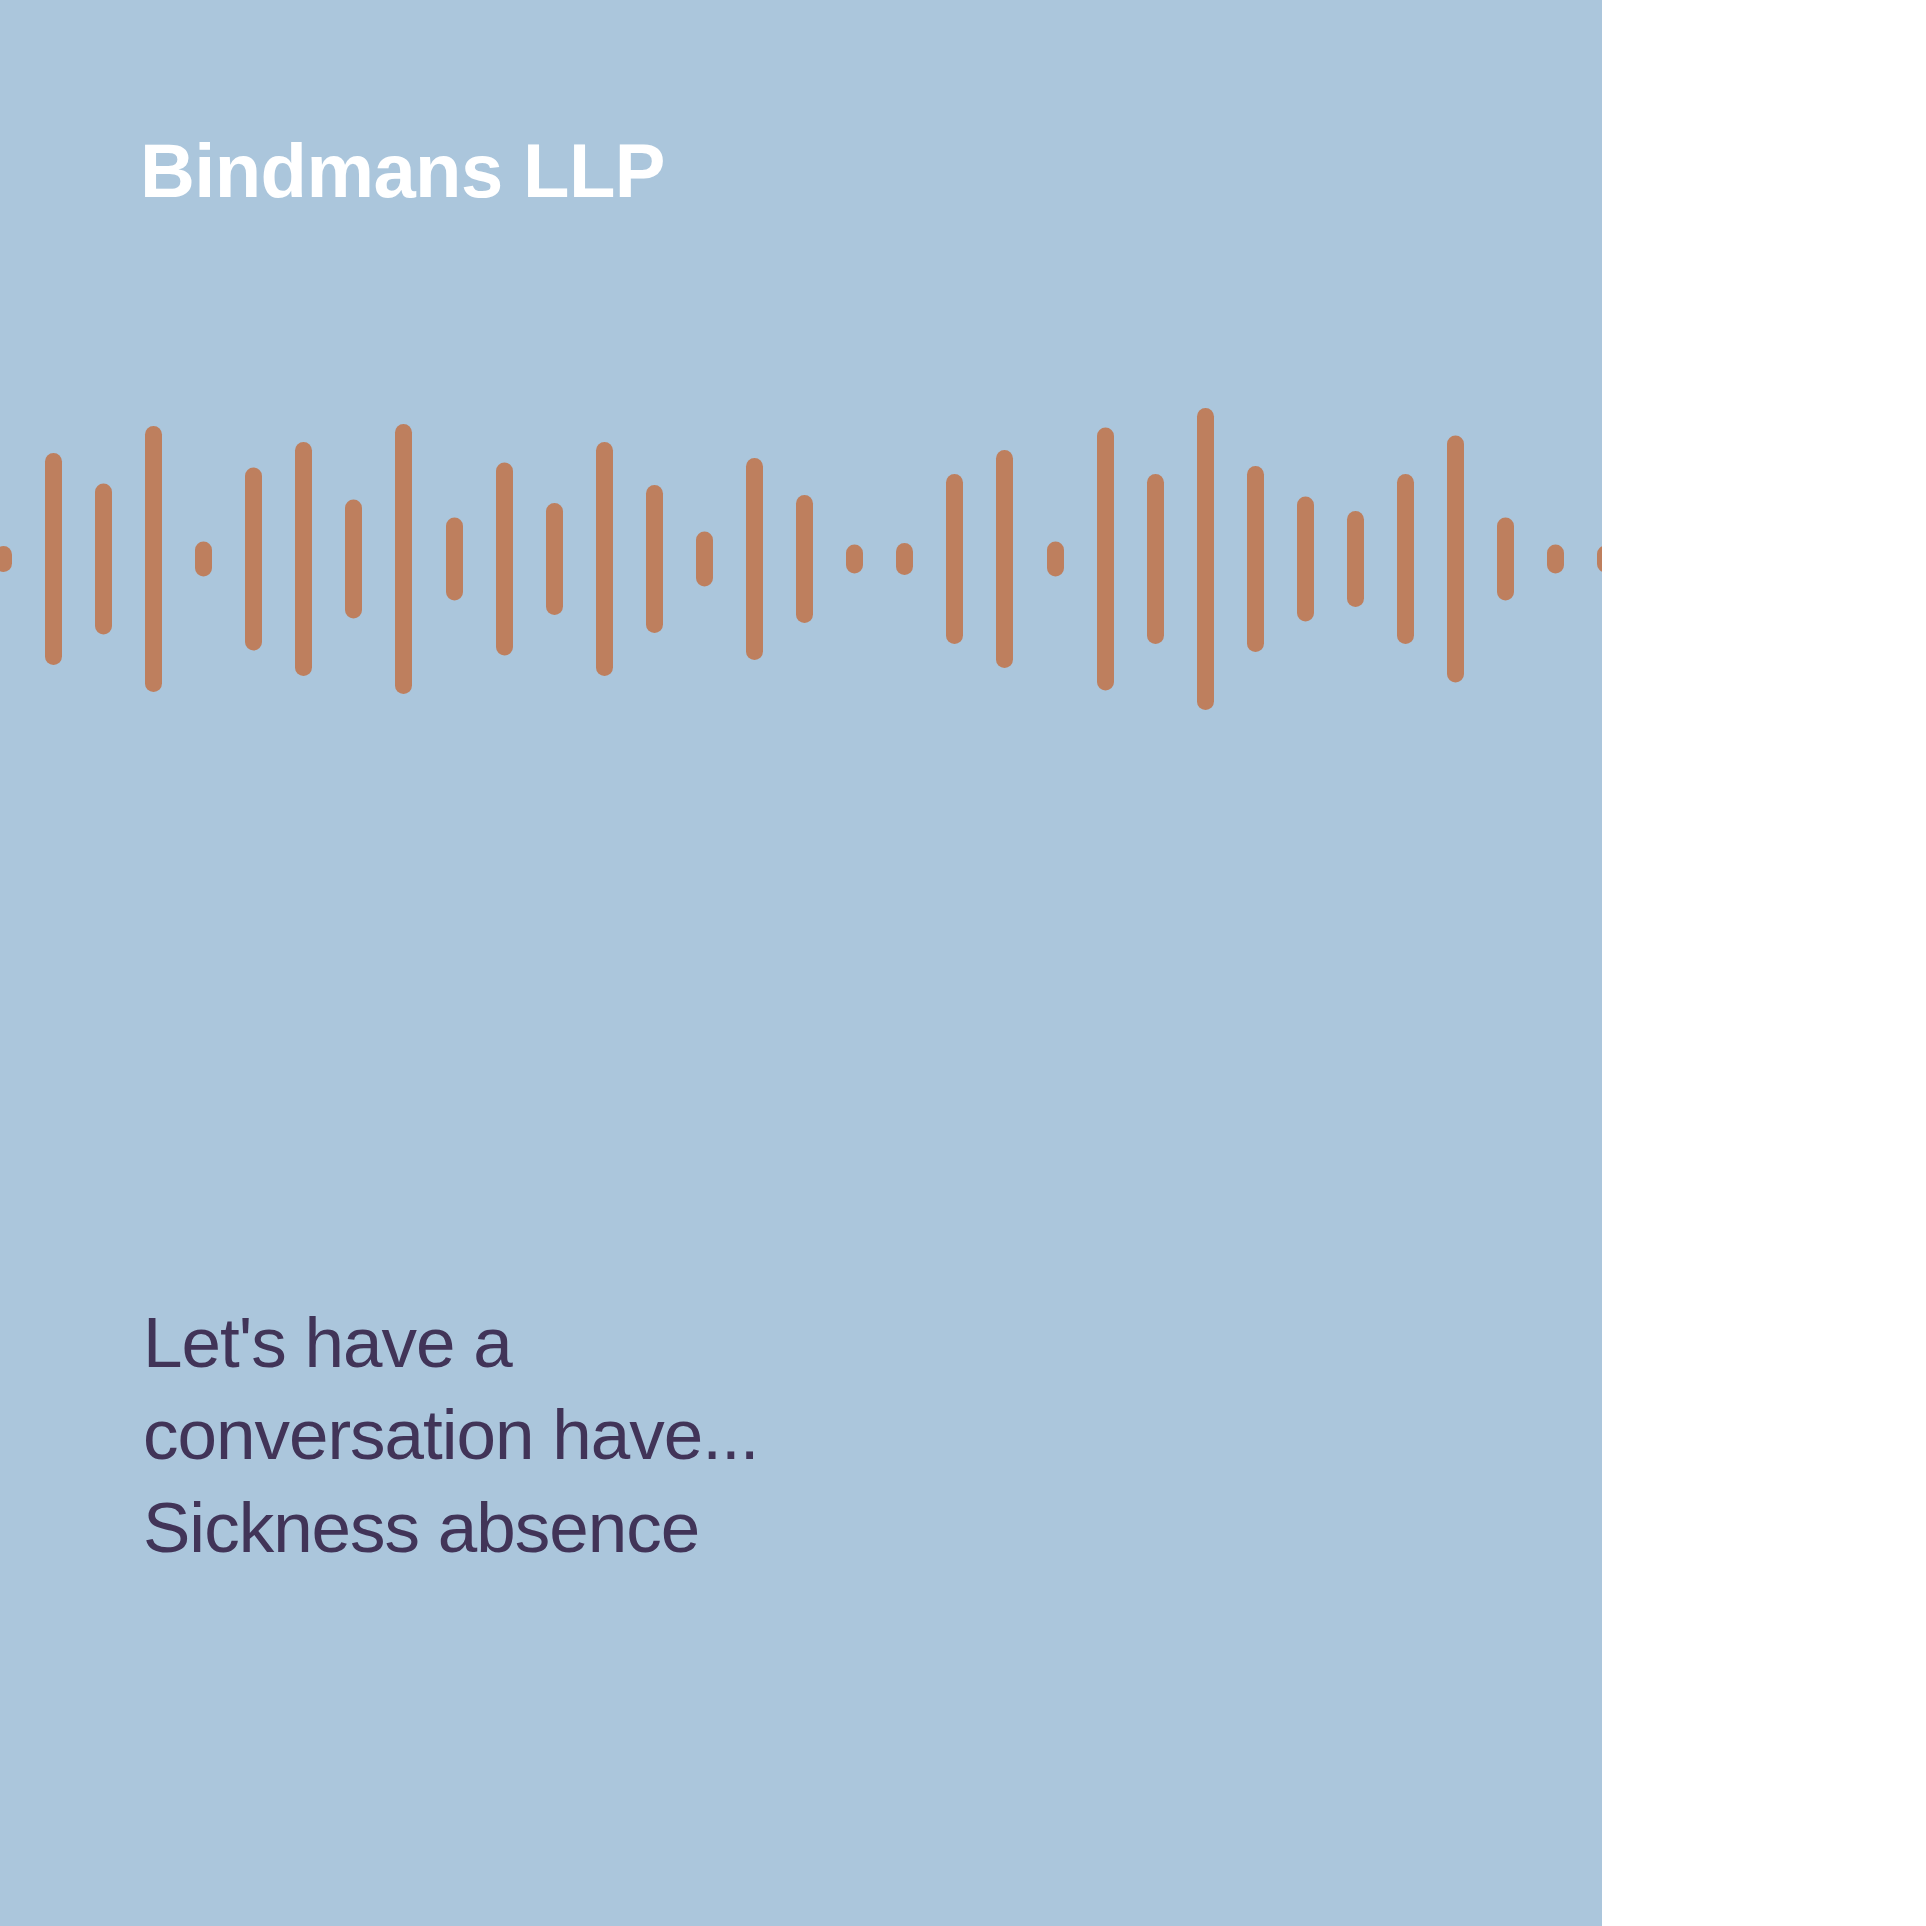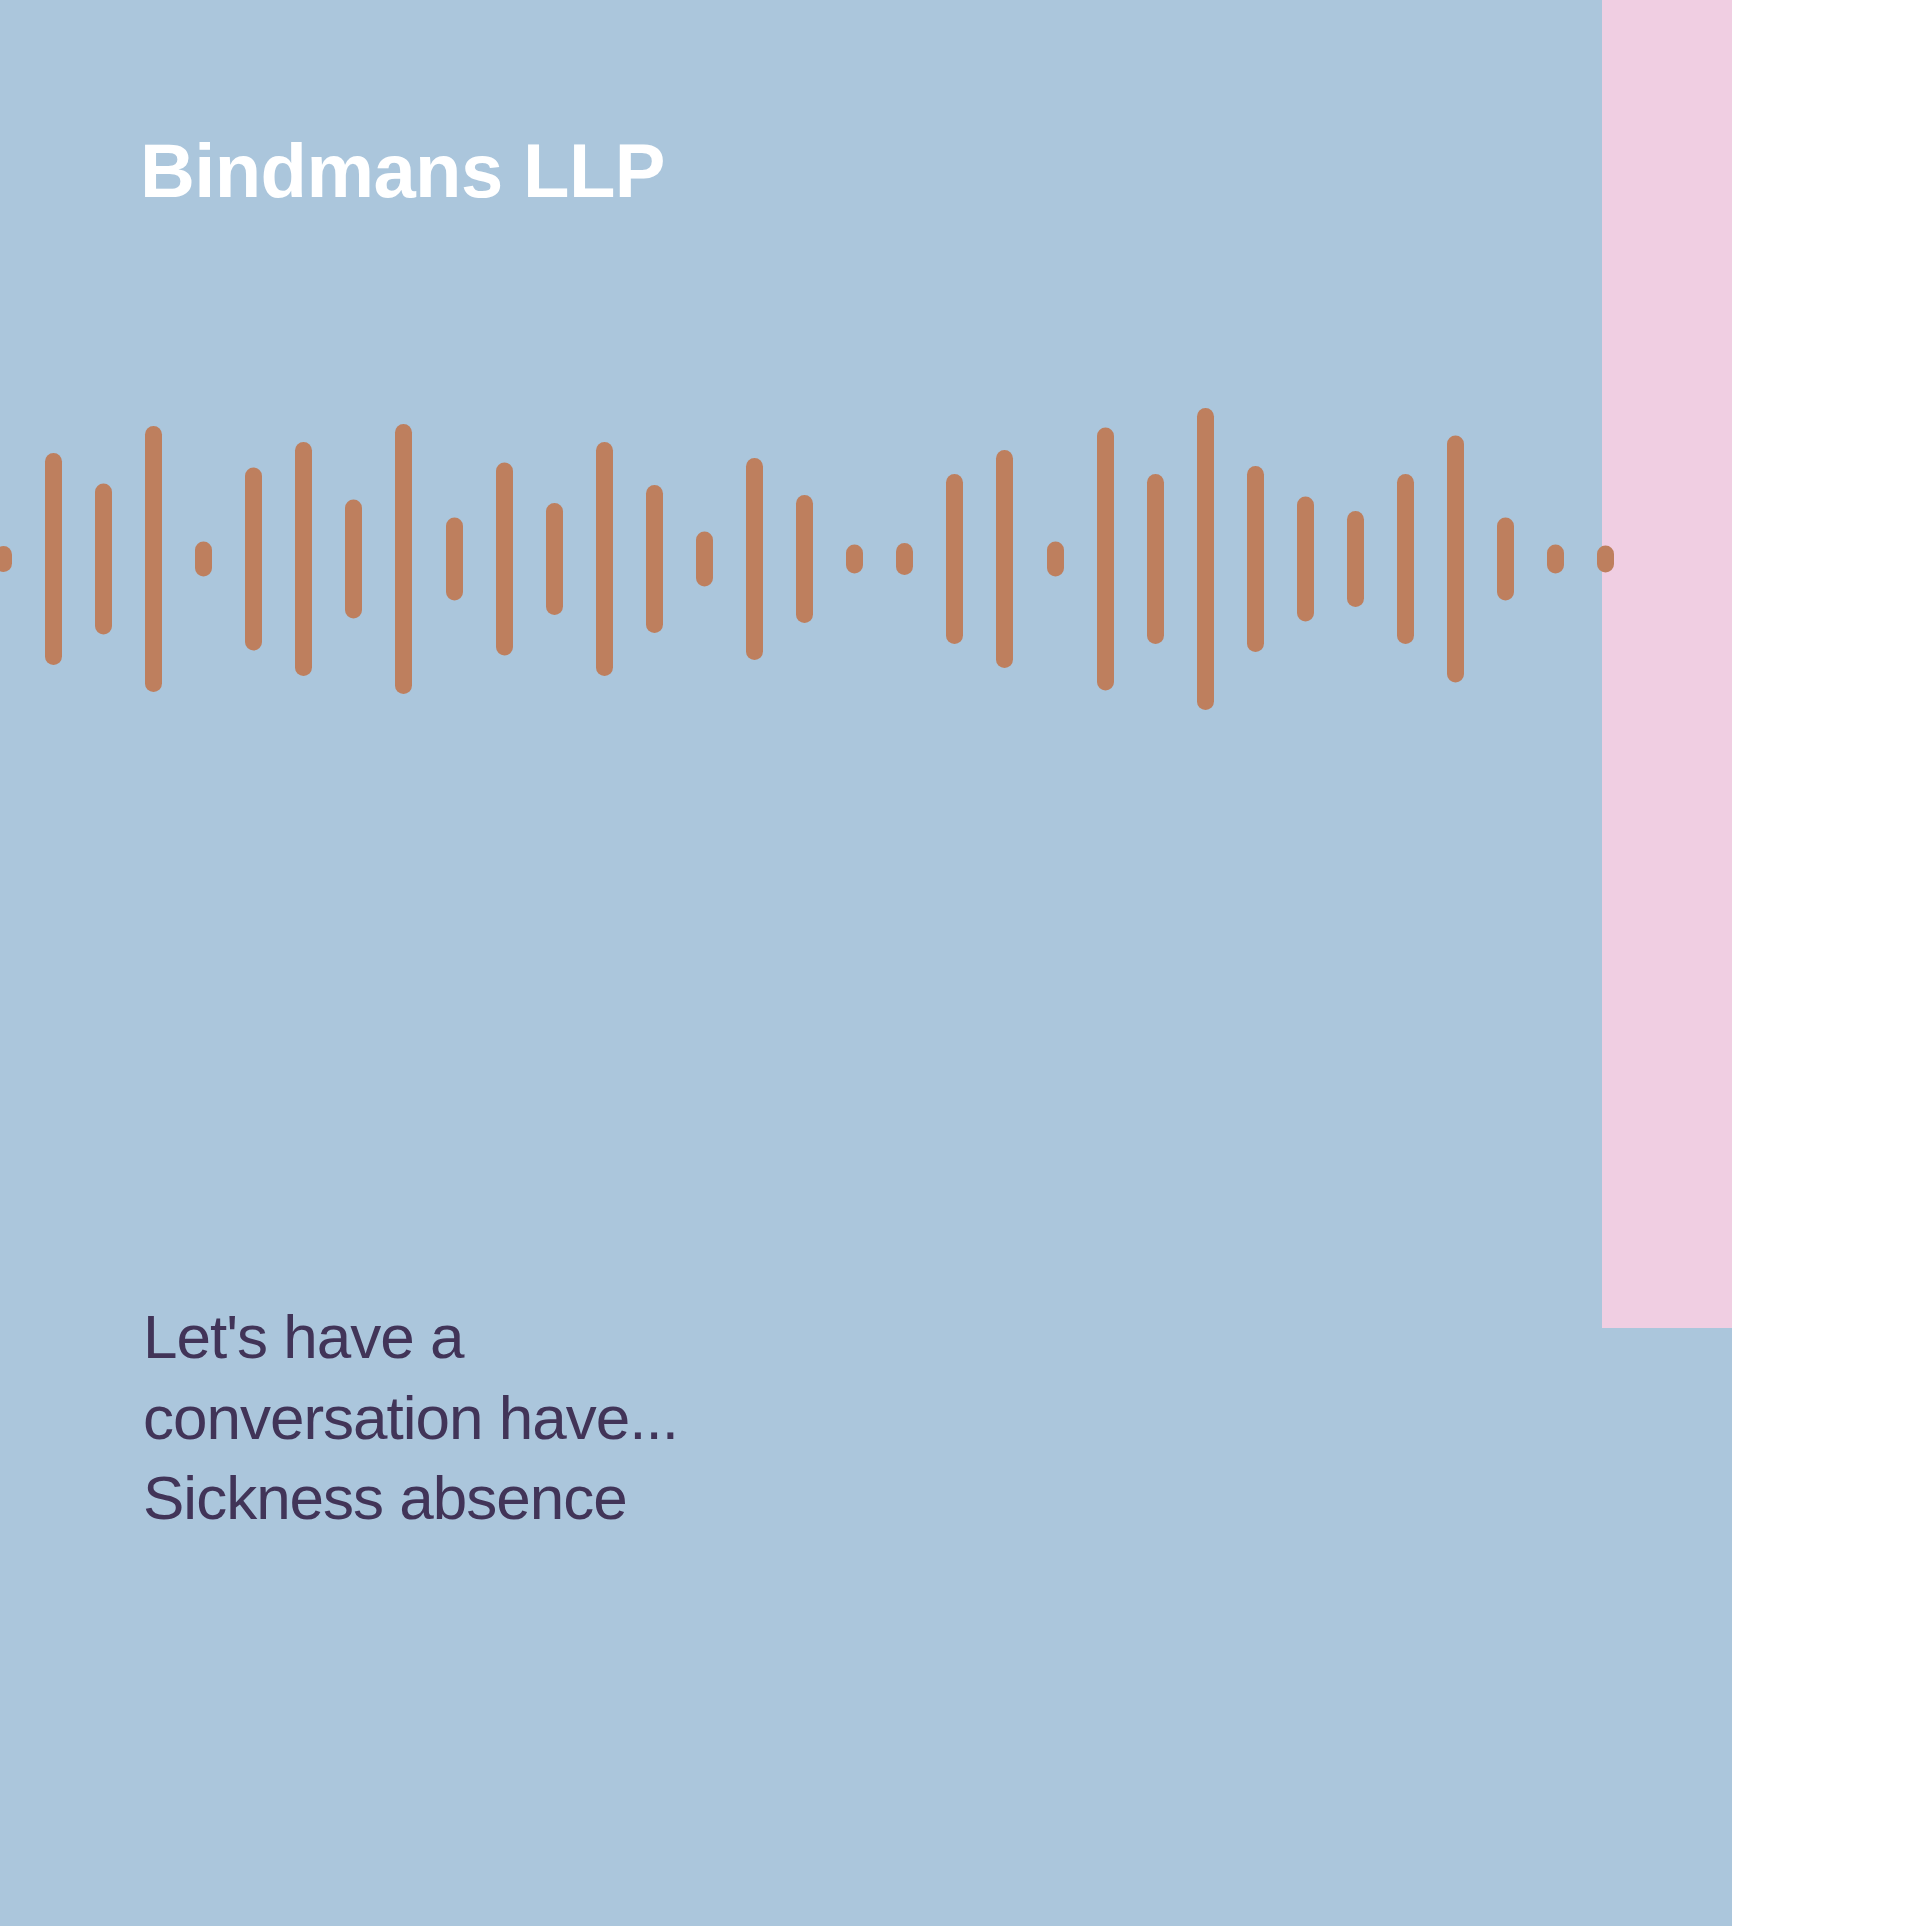--- a/index.html
+++ b/index.html
@@ -2,21 +2,21 @@
 <html style="font-size:10.3px"><head>
 <meta charset="utf-8">
 <style>
   html, body {
     margin: 0;
     padding: 0;
     background: #ffffff;
   }
   #canvas {
     position: relative;
-    width: 1732px;
+    width: 1602px;
     height: 1926px;
     overflow: hidden;
     background: #ffffff;
     font-family: "Liberation Sans", "DejaVu Sans", sans-serif;
   }
 
   
   .bg-blue {
     position: absolute;
     left: 0; top: 0;
@@ -84,21 +84,21 @@
     border-radius: 641px;
   }
 
   
   .headline {
     position: absolute;
     left: 143px;
     top: 1297px;
     width: 1445px;
     color: #413458;
-    font-size: 62px;
+    font-size: 71px;
     font-weight: 400;
     line-height: 1.30;
     letter-spacing: -1px;
   }
   .headline .hl-line { display: block; white-space: nowrap; }
 </style>
 </head>
 <body>
 
 <div id="canvas">

